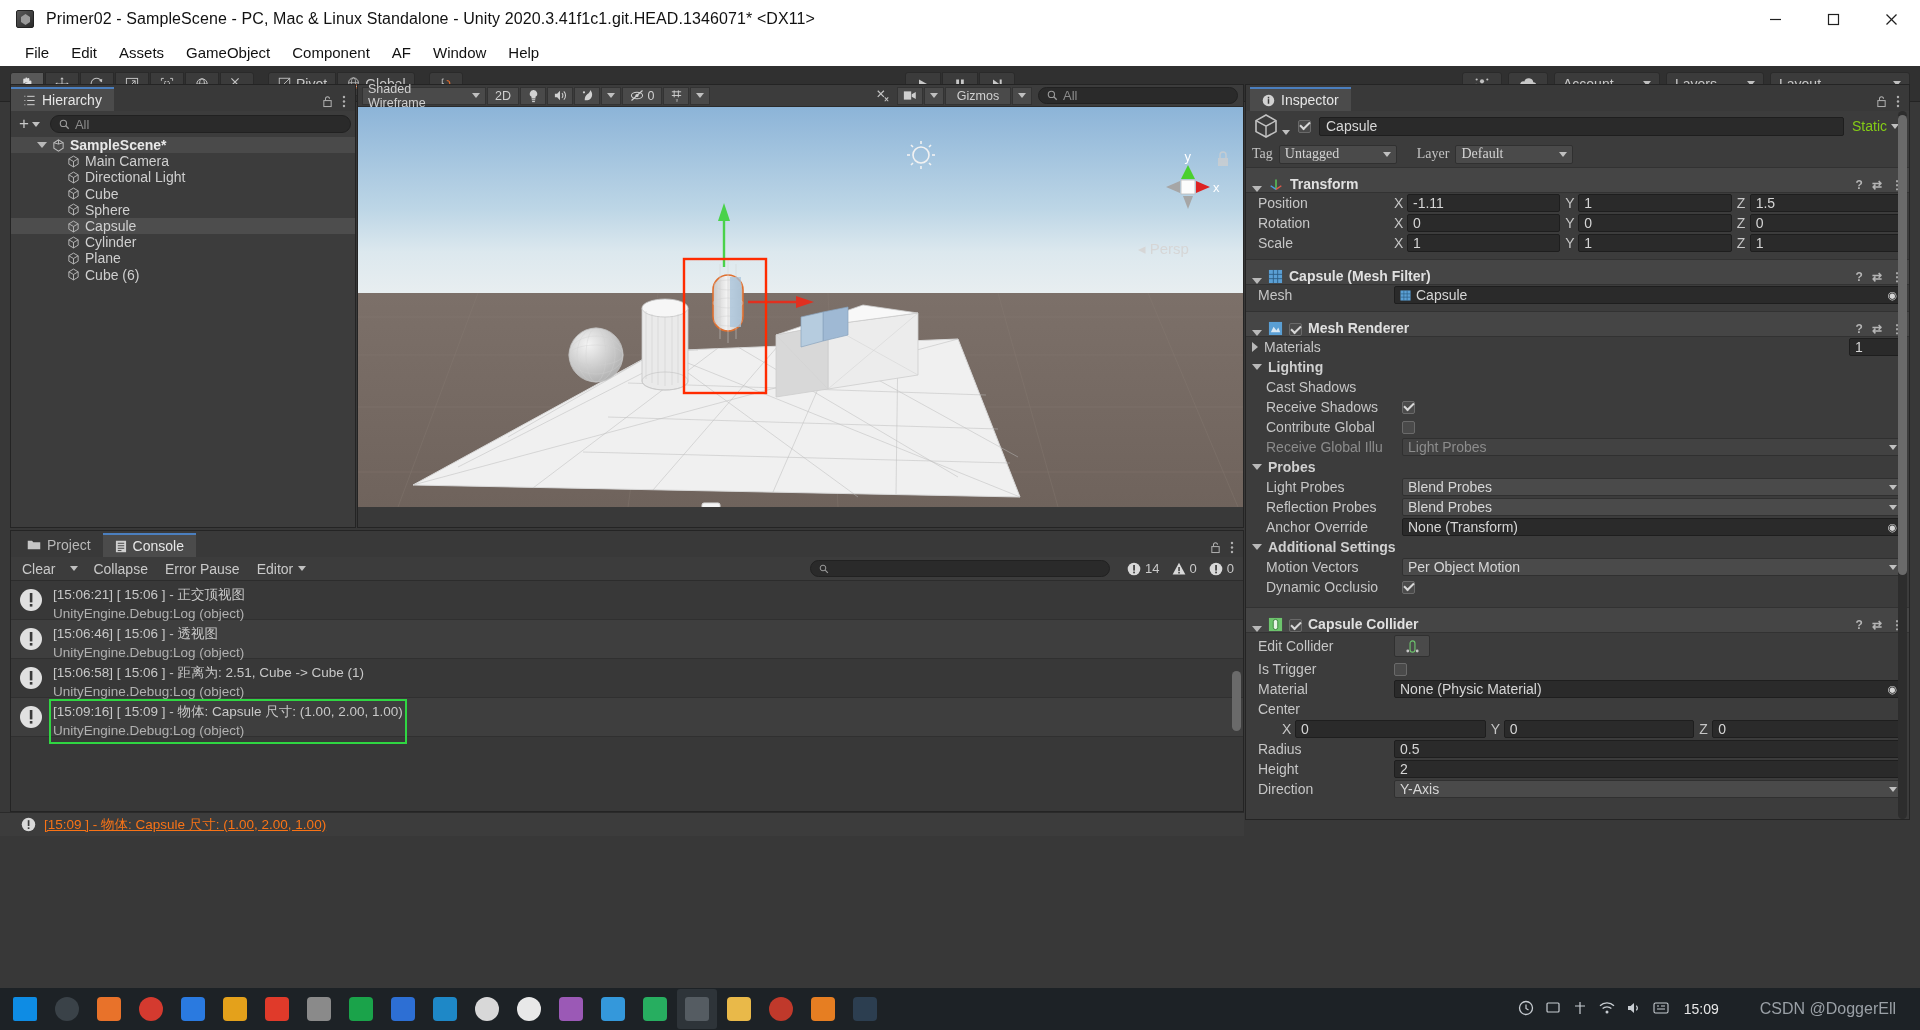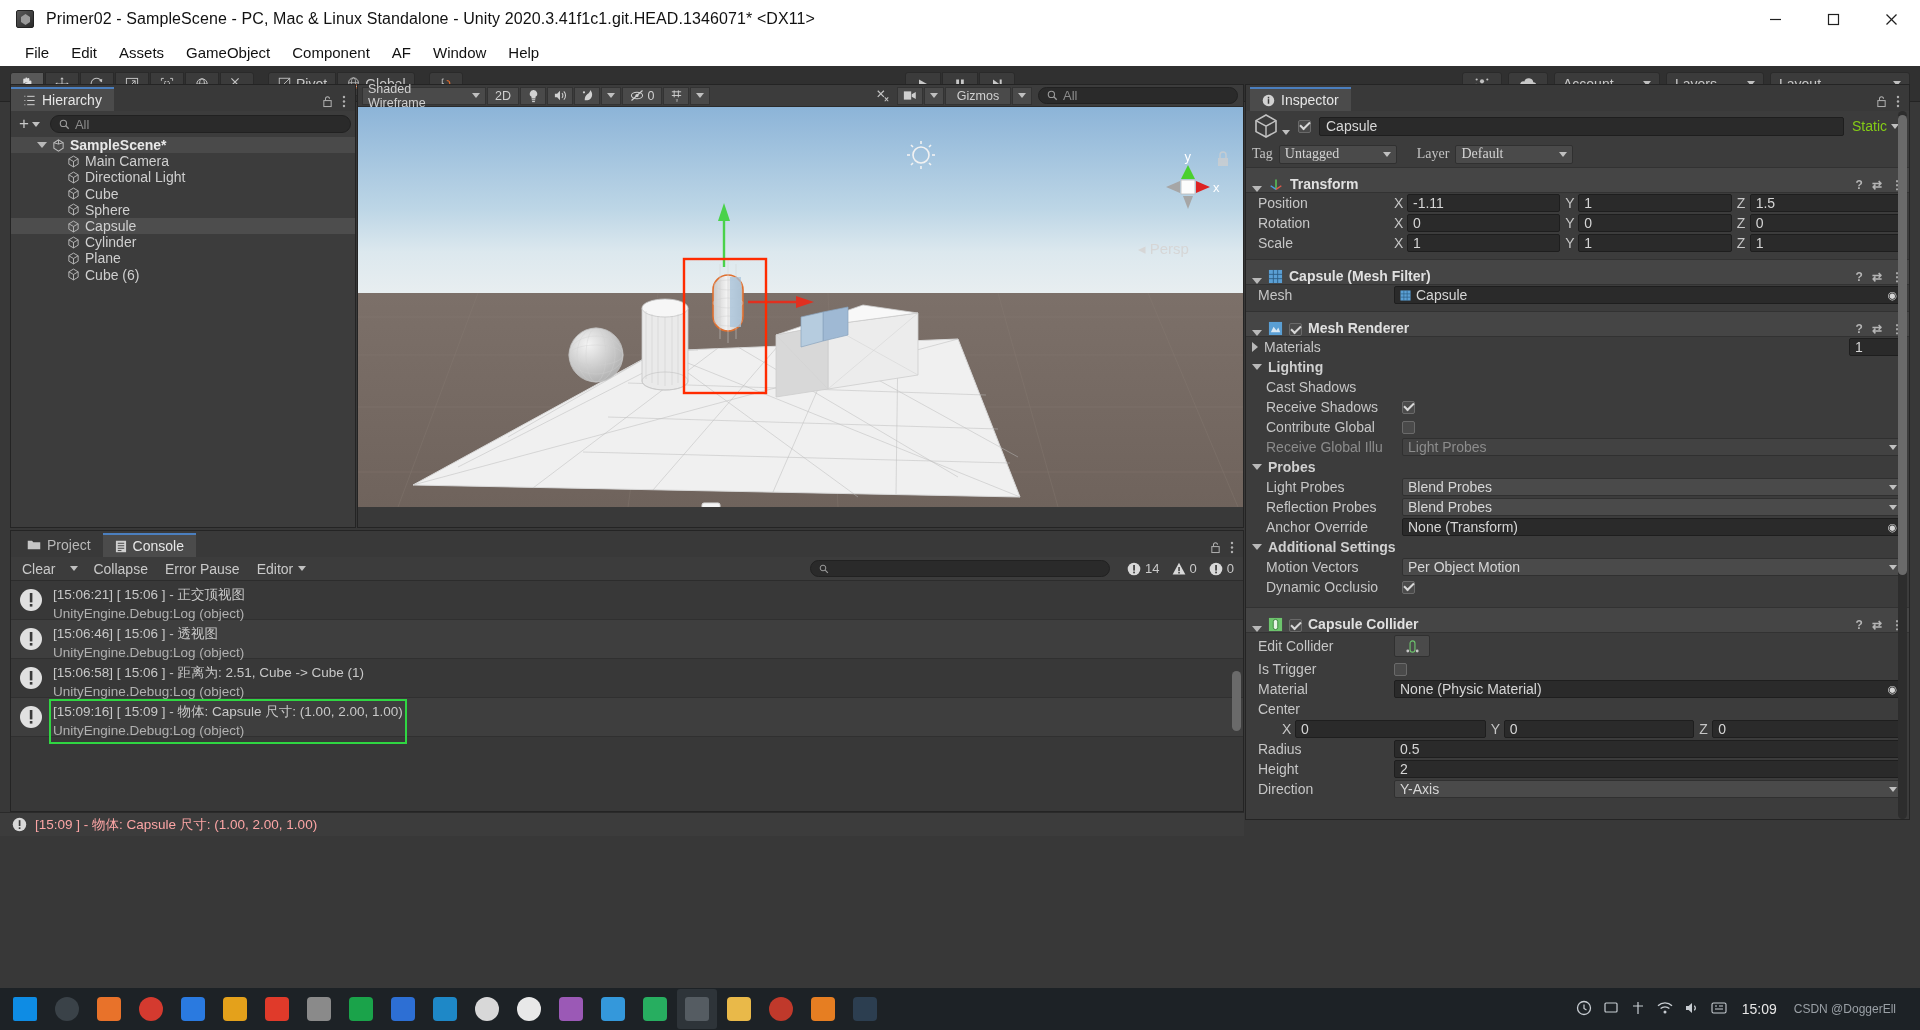--- a/index.html
+++ b/index.html
@@ -193,35 +193,35 @@
     display:flex; align-items:flex-start; gap:10px; padding:5px 8px 4px 8px; height:39px;
     border-bottom:1px solid #303030; color:#c8c8c8;
   }
   .log.alt { background:#3e3e3e; }
   .log-ico { width:24px;height:24px; flex:none; margin-top:2px;}
   .log-txt { font-size:13.5px; line-height:18.5px;}
   .log-txt .l2 { color:#b0b0b0; }
   .log.sel .log-txt { outline:2px solid #2fd642; outline-offset:2px; }
   .statusbar {
     position:absolute; left:0; top:812px; width:1244px; height:24px;
-    background:#3c3c3c; display:flex; align-items:center; gap:8px; padding-left:12px;
-    border-top:1px solid #2a2a2a; color:#fca5a5; font-size:13.5px;
+    background:#3c3c3c; display:flex; align-items:center; gap:8px; padding-left:21px;
+    border-top:1px solid #2a2a2a; color:#f97316; font-size:13.5px;text-decoration:underline;
   }
 
   
   .taskbar {
     position:absolute; left:0; bottom:0; width:1920px; height:42px;
     background:#1d2226; display:flex; align-items:center; padding:0 4px;
   }
   .tb-ico { width:40px; height:40px; margin:0 1px; border-radius:3px; display:flex;align-items:center;justify-content:center; position:relative;}
   .tb-ico .g { width:24px;height:24px;border-radius:4px; }
   .tb-ico.cur { background:#2e3439; }
   .clock { margin-left:auto; color:#e8e8e8; font-size:14px; text-align:center; line-height:16px; padding-right:6px;}
   .tray { display:flex; align-items:center; gap:11px; color:#d8d8d8; margin-left:auto; padding-right:14px;}
-  .wm { color:#9aa0a6; font-size:12px; padding-right:6px;}
+  .wm { color:#9aa0a6; font-size:16px; padding-right:6px;margin-left:24px;}
   .scrollbar-v { position:absolute; right:1px; width:9px; background:#2d2d2d; border-radius:5px;}
   .scroll-thumb { position:absolute; right:1px; width:9px; background:#6a6a6a; border-radius:5px;}
 </style>
 </head>
 <body>
 
 <div class="app">
 
   <div class="titlebar">
     <div class="title-icon"></div>

